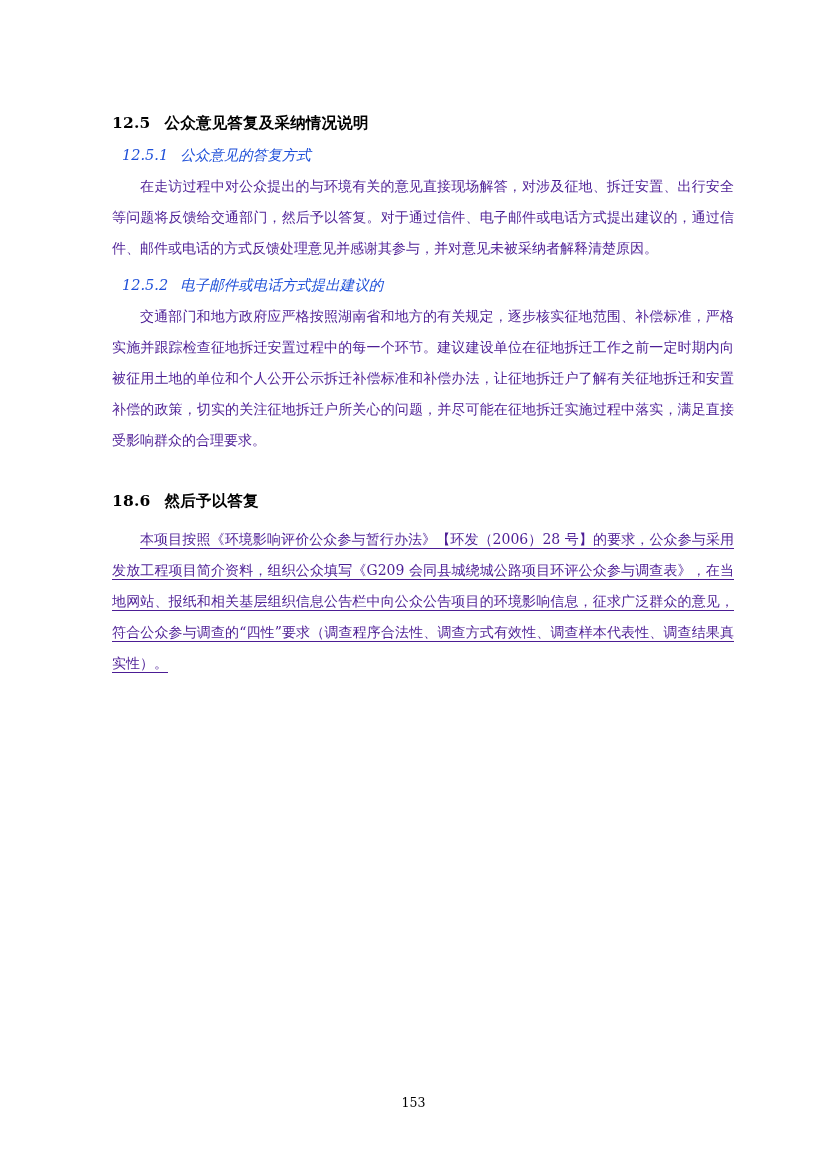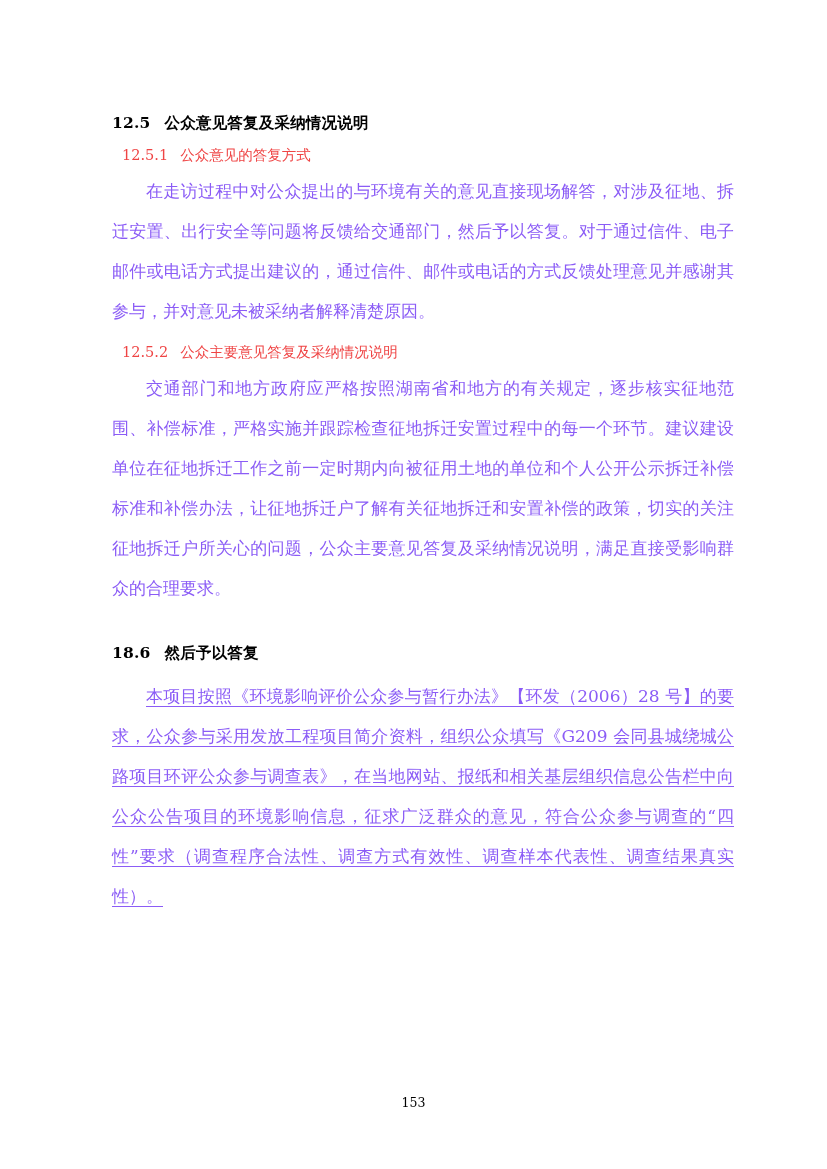--- a/index.html
+++ b/index.html
@@ -31,31 +31,32 @@
     color: #000;
     margin: 17px 0 12px 0;
     letter-spacing: 0.2px;
   }
   .h2 .num {
     margin-right: 14px;
   }
   .h3 {
     font-size: 14.5px;
     font-weight: normal;
-    color: #ef4444;
+    color: #1d4ed8;
     margin: 0 0 6px 0;
     padding-left: 10px;
+    font-style: italic;
   }
   .h3 .num {
     margin-right: 12px;
   }
   p.para {
-    font-size: 17px;
-    line-height: 40px;
-    color: #8b5cf6;
+    font-size: 14px;
+    line-height: 31px;
+    color: #4c1d95;
     margin: 0 0 2px 0;
     text-align: justify;
     text-justify: inter-ideograph;
     text-indent: 2em;
   }
   p.para.underlined {
     text-decoration: underline;
     text-underline-offset: 4px;
   }
   .gap-sm { height: 10px; }
@@ -83,24 +84,24 @@
 
     <h3 class="h3">
       <span class="num">12.5.1</span><span>公众意见的答复方式</span>
     </h3>
 
     <p class="para">在走访过程中对公众提出的与环境有关的意见直接现场解答，对涉及征地、拆迁安置、出行安全等问题将反馈给交通部门，然后予以答复。对于通过信件、电子邮件或电话方式提出建议的，通过信件、邮件或电话的方式反馈处理意见并感谢其参与，并对意见未被采纳者解释清楚原因。</p>
 
     <div class="gap-sm"></div>
 
     <h3 class="h3">
-      <span class="num">12.5.2</span><span>公众主要意见答复及采纳情况说明</span>
+      <span class="num">12.5.2</span><span>电子邮件或电话方式提出建议的</span>
     </h3>
 
-    <p class="para">交通部门和地方政府应严格按照湖南省和地方的有关规定，逐步核实征地范围、补偿标准，严格实施并跟踪检查征地拆迁安置过程中的每一个环节。建议建设单位在征地拆迁工作之前一定时期内向被征用土地的单位和个人公开公示拆迁补偿标准和补偿办法，让征地拆迁户了解有关征地拆迁和安置补偿的政策，切实的关注征地拆迁户所关心的问题，公众主要意见答复及采纳情况说明，满足直接受影响群众的合理要求。</p>
+    <p class="para">交通部门和地方政府应严格按照湖南省和地方的有关规定，逐步核实征地范围、补偿标准，严格实施并跟踪检查征地拆迁安置过程中的每一个环节。建议建设单位在征地拆迁工作之前一定时期内向被征用土地的单位和个人公开公示拆迁补偿标准和补偿办法，让征地拆迁户了解有关征地拆迁和安置补偿的政策，切实的关注征地拆迁户所关心的问题，并尽可能在征地拆迁实施过程中落实，满足直接受影响群众的合理要求。</p>
 
     <div class="gap-md"></div>
 
     <h2 class="h2">
       <span class="num">18.6</span><span>然后予以答复</span>
     </h2>
 
     <p class="para underlined">本项目按照《环境影响评价公众参与暂行办法》【环发（2006）28 号】的要求，公众参与采用发放工程项目简介资料，组织公众填写《G209 会同县城绕城公路项目环评公众参与调查表》，在当地网站、报纸和相关基层组织信息公告栏中向公众公告项目的环境影响信息，征求广泛群众的意见，符合公众参与调查的“四性”要求（调查程序合法性、调查方式有效性、调查样本代表性、调查结果真实性）。</p>
 
     <div class="gap-sm"></div>

